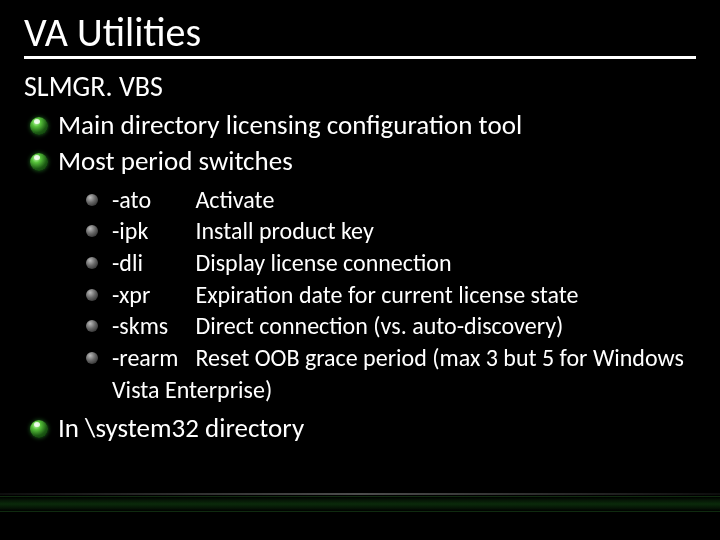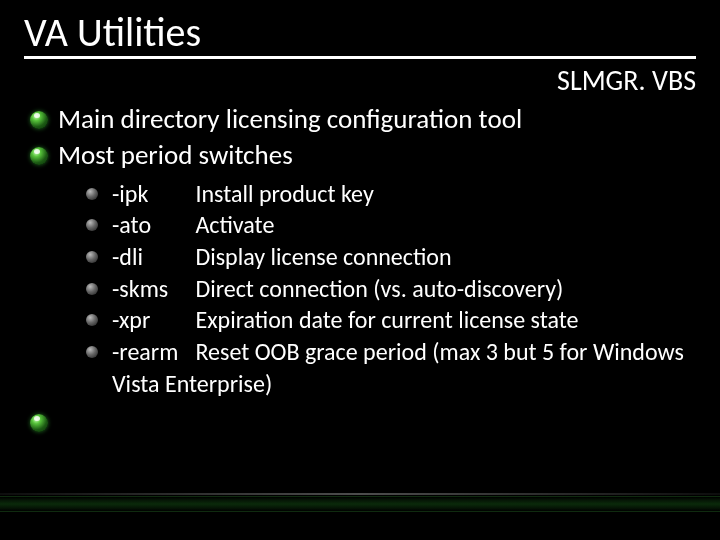--- a/index.html
+++ b/index.html
@@ -24,22 +24,21 @@
     font-weight: 400;
     letter-spacing: 0px;
     border-bottom: 3px solid #fff;
     padding-bottom: 2px;
     margin-bottom: 4px;
     line-height: 1.05;
   }
   .subtitle {
     font-size: 28px;
     font-weight: 400;
-    margin: 4px 0 4px 0;
-    text-align: right;
+    margin: 10px 0 4px 0;
   }
   ul.top {
     list-style: none;
     margin: 0;
     padding: 0;
   }
   ul.top > li {
     position: relative;
     padding-left: 34px;
     font-size: 27px;
@@ -130,50 +129,51 @@
     </li>
 
     <li>
       <span class="orb"></span>
       <span>Most period switches</span>
     </li>
 
     <ul class="sub">
       <li>
         <span class="dot"></span>
-        <span class="sw">-ipk</span>
-        <span>Install product key</span>
+        <span class="sw">-ato</span>
+        <span>Activate</span>
       </li>
       <li>
         <span class="dot"></span>
-        <span class="sw">-ato</span>
-        <span>Activate</span>
+        <span class="sw">-ipk</span>
+        <span>Install product key</span>
       </li>
       <li>
         <span class="dot"></span>
         <span class="sw">-dli</span>
         <span>Display license connection</span>
       </li>
       <li>
         <span class="dot"></span>
-        <span class="sw">-skms</span>
-        <span>Direct connection (vs. auto-discovery)</span>
+        <span class="sw">-xpr</span>
+        <span>Expiration date for current license state</span>
       </li>
       <li>
         <span class="dot"></span>
-        <span class="sw">-xpr</span>
-        <span>Expiration date for current license state</span>
+        <span class="sw">-skms</span>
+        <span>Direct connection (vs. auto-discovery)</span>
       </li>
       <li>
         <span class="dot"></span>
         <span class="sw">-rearm</span>
         <span>Reset OOB grace period (max 3 but 5 for Windows Vista Enterprise)</span>
       </li>
     </ul>
 
     <li>
       <span class="orb"></span>
+      <span>In \system32 directory</span>
     </li>
 
   </ul>
 
   <div class="footer-stripe"></div>
 </div>
 
 </body></html>

